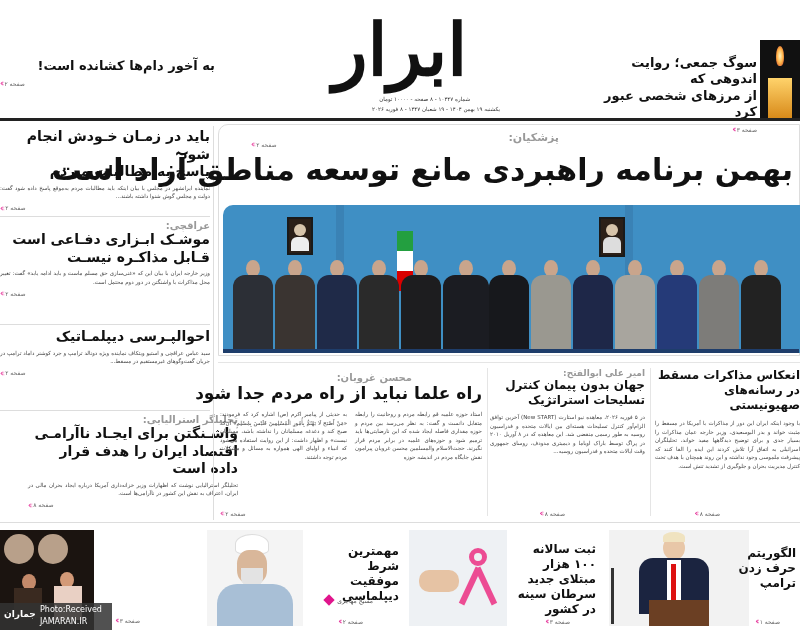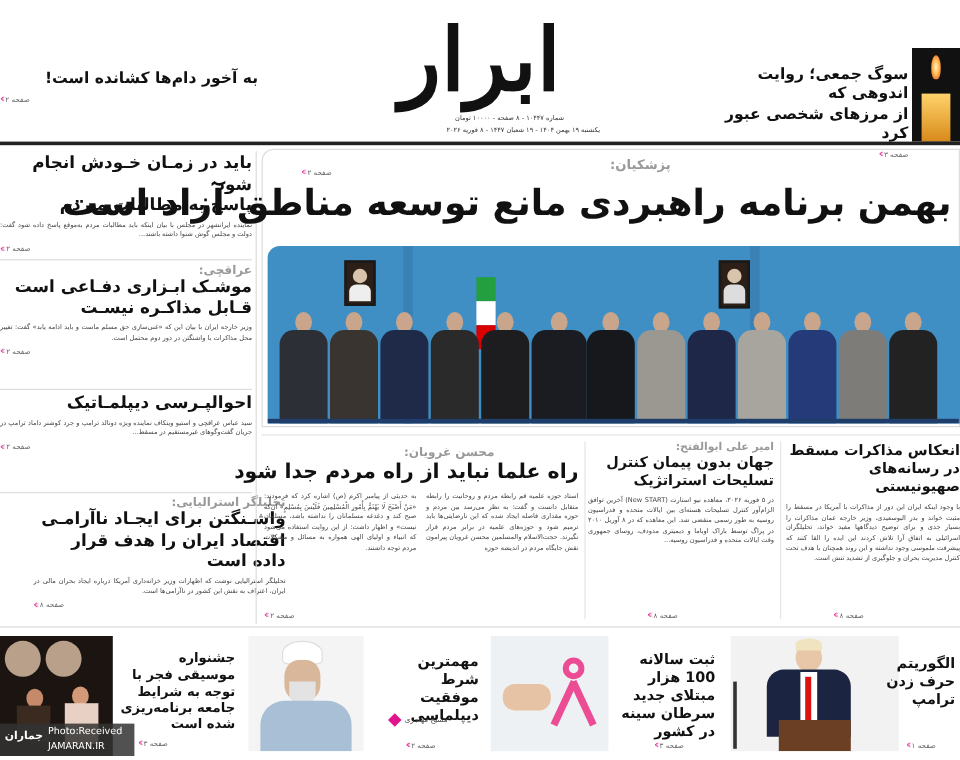--- a/index.html
+++ b/index.html
@@ -243,21 +243,21 @@
   </div>
 </div>
 
 <div class="abs" style="left:405px;top:526px;width:195px;height:102px;">
   <div class="photo" style="left:4px;top:4px;width:98px;height:96px;background:#eef1f4;">
     <div style="position:absolute;left:10px;top:40px;width:40px;height:22px;background:#e6c3a4;border-radius:10px;"></div>
     <div style="position:absolute;left:60px;top:18px;width:18px;height:18px;border:5px solid #ec4c93;border-radius:50%;"></div>
     <div style="position:absolute;left:58px;top:36px;width:6px;height:40px;background:#ec4c93;transform:rotate(25deg);"></div>
     <div style="position:absolute;left:74px;top:36px;width:6px;height:40px;background:#ec4c93;transform:rotate(-25deg);"></div>
   </div>
-  <div class="head abs" style="right:4px;top:16px;width:85px;font-size:12px;">ثبت سالانه 100 هزار مبتلای جدید سرطان سینه در کشور</div>
+  <div class="head abs" style="right:4px;top:16px;width:85px;font-size:12px;">ثبت سالانه ۱۰۰ هزار مبتلای جدید سرطان سینه در کشور</div>
   <div class="pageref abs" style="right:30px;bottom:2px;">
     <span>صفحه ۳</span>
     <span class="chev">‹<span class="c2">‹</span></span>
   </div>
 </div>
 
 <div class="abs" style="left:203px;top:526px;width:200px;height:102px;">
   <div class="photo" style="left:4px;top:4px;width:96px;height:96px;background:#f4f4f4;">
     <div style="position:absolute;left:28px;top:4px;width:34px;height:20px;border-radius:50% 50% 20% 20%;background:#fff;border:1px solid #ddd;"></div>
     <div style="position:absolute;left:30px;top:20px;width:30px;height:34px;border-radius:40%;background:#d9b79a;"></div>
@@ -282,18 +282,17 @@
     <div style="position:absolute;left:22px;top:44px;width:14px;height:16px;border-radius:50%;background:#c48a6a;"></div>
     <div style="position:absolute;left:14px;top:58px;width:28px;height:30px;background:#3a2a20;"></div>
     <div style="position:absolute;left:60px;top:42px;width:14px;height:16px;border-radius:50%;background:#d39a78;"></div>
     <div style="position:absolute;left:54px;top:56px;width:28px;height:34px;background:#e9d0c4;"></div>
   </div>
   <div class="abs" style="left:0;top:77px;width:112px;height:27px;background:rgba(50,50,50,0.85);color:#fff;direction:ltr;">
     <div style="position:absolute;left:4px;top:6px;font-size:9px;font-weight:bold;">جماران</div>
     <div style="position:absolute;left:40px;top:2px;font-size:8px;">Photo:Received</div>
     <div style="position:absolute;left:40px;top:14px;font-size:8px;">JAMARAN.IR</div>
   </div>
-  <div class="head abs" style="right:4px;top:16px;width:98px;font-size:11px;">جشنواره موسیقی فجر با توجه به شرایط جامعه برنامه‌ریزی شده است</div>
   <div class="pageref abs" style="right:60px;bottom:8px;">
     <span>صفحه ۳</span>
     <span class="chev">‹<span class="c2">‹</span></span>
   </div>
 </div>
 
 </body></html>

